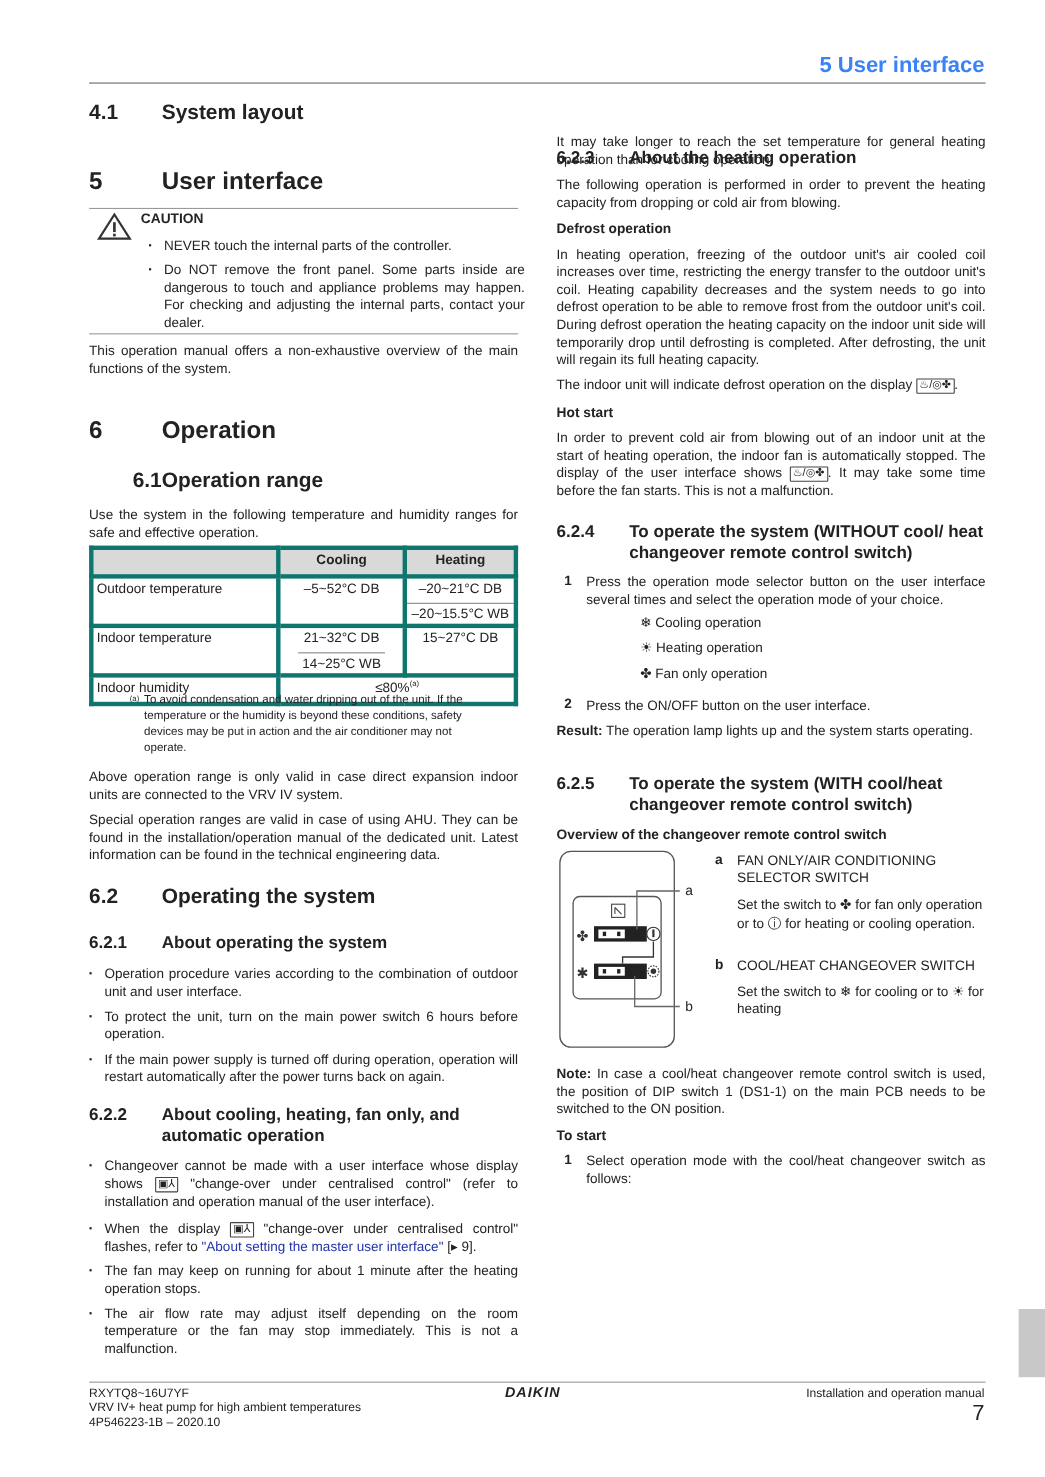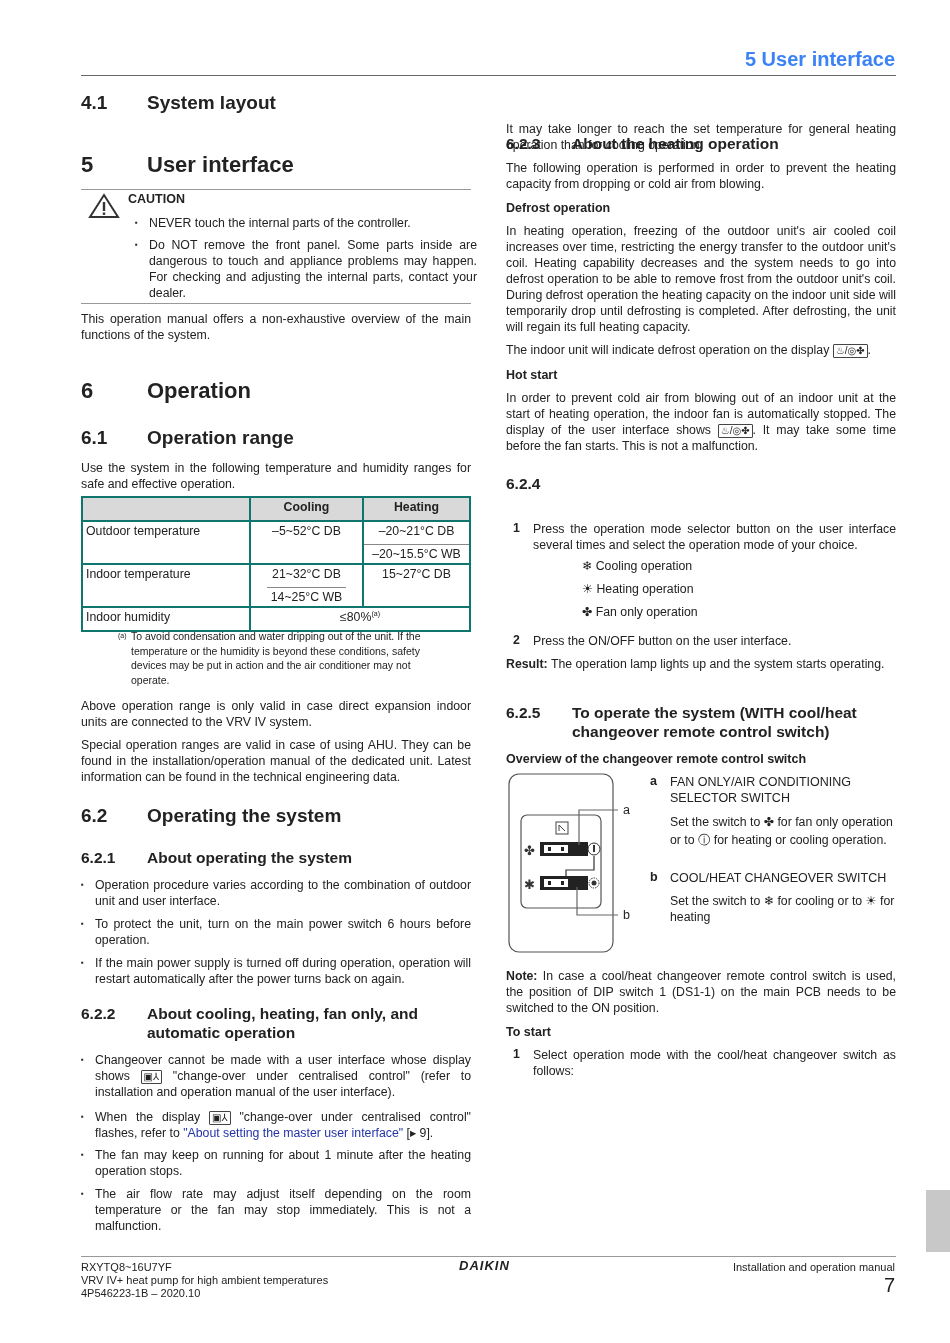--- a/index.html
+++ b/index.html
@@ -13,21 +13,21 @@
   .h1 .num { width: 66px; }
   .h2 { font-size: 19px; font-weight: bold; position: absolute; display: flex; }
   .h2 .num { width: 66px; }
   .h3 { font-size: 15.5px; font-weight: bold; position: absolute; display: flex; line-height: 19px; }
   .h3 .num { width: 66px; flex: none; }
   .sub { font-size: 12.5px; font-weight: bold; position: absolute; }
   .bullet { position: absolute; font-size: 12.3px; line-height: 16px; text-align: justify; padding-left: 14px; }
   .bullet::before { content: "▪"; position: absolute; left: 0; top: 0; font-size: 8px; }
   .caution-line { position: absolute; border-top: 1px solid #999; }
   table.ops { position: absolute; border-collapse: collapse; font-size: 12.3px; }
-  table.ops td, table.ops th { border: 2px solid #0f766e; padding: 2px 3px; height: 18px; vertical-align: top; }
+  table.ops td, table.ops th { border: 4px solid #0f766e; padding: 2px 3px; height: 18px; vertical-align: top; }
   table.ops th { background: #d9d9d9; font-weight: bold; text-align: center; }
   table.ops td.c { text-align: center; }
   .tiny { font-size: 10.5px; line-height: 14.5px; }
   sup { font-size: 7px; }
   .link { color: #2233aa; }
   .num-step { position: absolute; font-size: 12.3px; font-weight: bold; }
   .lcd { display: inline-block; border: 1px solid #444; border-radius: 1px; padding: 0 2px; font-size: 10px; line-height: 12px; vertical-align: middle; }
   .foot { font-size: 11px; line-height: 13px; color: #222; }
   .tab-gray { right: 0; top: 1190px; width: 24px; height: 62px; background: #c8c8c8; }
 </style>
@@ -54,21 +54,21 @@
 <div class="abs" style="left:128px; top:192px; font-size:12.5px; font-weight:bold;">CAUTION</div>
 <div class="bullet" style="left:135px; top:215px; width:328px;">NEVER touch the internal parts of the controller.</div>
 <div class="bullet" style="left:135px; top:237px; width:328px;">Do NOT remove the front panel. Some parts inside are dangerous to touch and appliance problems may happen. For checking and adjusting the internal parts, contact your dealer.</div>
 <div class="caution-line" style="left:81px; top:303px; width:390px;"></div>
 <p class="p abs" style="left:81px; top:311px; width:390px;">This operation manual offers a non-exhaustive overview of the main functions of the system.</p>
 
 <div class="h1" style="left:81px; top:378px;">
   <span class="num">6</span>
   <span>Operation</span>
 </div>
-<div class="h2" style="left:81px; top:427px;">
+<div class="h2" style="left:81px; top:427px;text-align:right;">
   <span class="num">6.1</span>
   <span>Operation range</span>
 </div>
 <p class="p abs" style="left:81px; top:460px; width:390px;">Use the system in the following temperature and humidity ranges for safe and effective operation.</p>
 
 <table class="ops" style="left:81px; top:496px; width:390px;">
   <tbody>
       <tr>
     <th style="width:160px;"></th>
     <th style="width:105px;">Cooling</th>
@@ -150,20 +150,21 @@
   <span class="lcd">♨/◎✤</span>.
 </p>
 <div class="sub" style="left:506px; top:368px;">Hot start</div>
 <p class="p abs" style="left:506px; top:390px; width:390px;">
   <span>In order to prevent cold air from blowing out of an indoor unit at the start of heating operation, the indoor fan is automatically stopped. The display of the user interface shows</span>
   <span class="lcd">♨/◎✤</span><span>. It may take some time before the fan starts. This is not a malfunction.</span>
 </p>
 
 <div class="h3" style="left:506px; top:474px; width:390px;">
   <span class="num">6.2.4</span>
+  <span>To operate the system (WITHOUT cool/ heat changeover remote control switch)</span>
 </div>
 <div class="num-step" style="left:513px; top:521px;">1</div>
 <p class="p abs" style="left:533px; top:521px; width:363px;">Press the operation mode selector button on the user interface several times and select the operation mode of your choice.</p>
 <div class="abs" style="left:582px; top:559px; font-size:12.3px;">
   <span>❄</span>
   <span>Cooling operation</span>
 </div>
 <div class="abs" style="left:582px; top:582px; font-size:12.3px;">
   <span>☀</span>
   <span>Heating operation</span>

